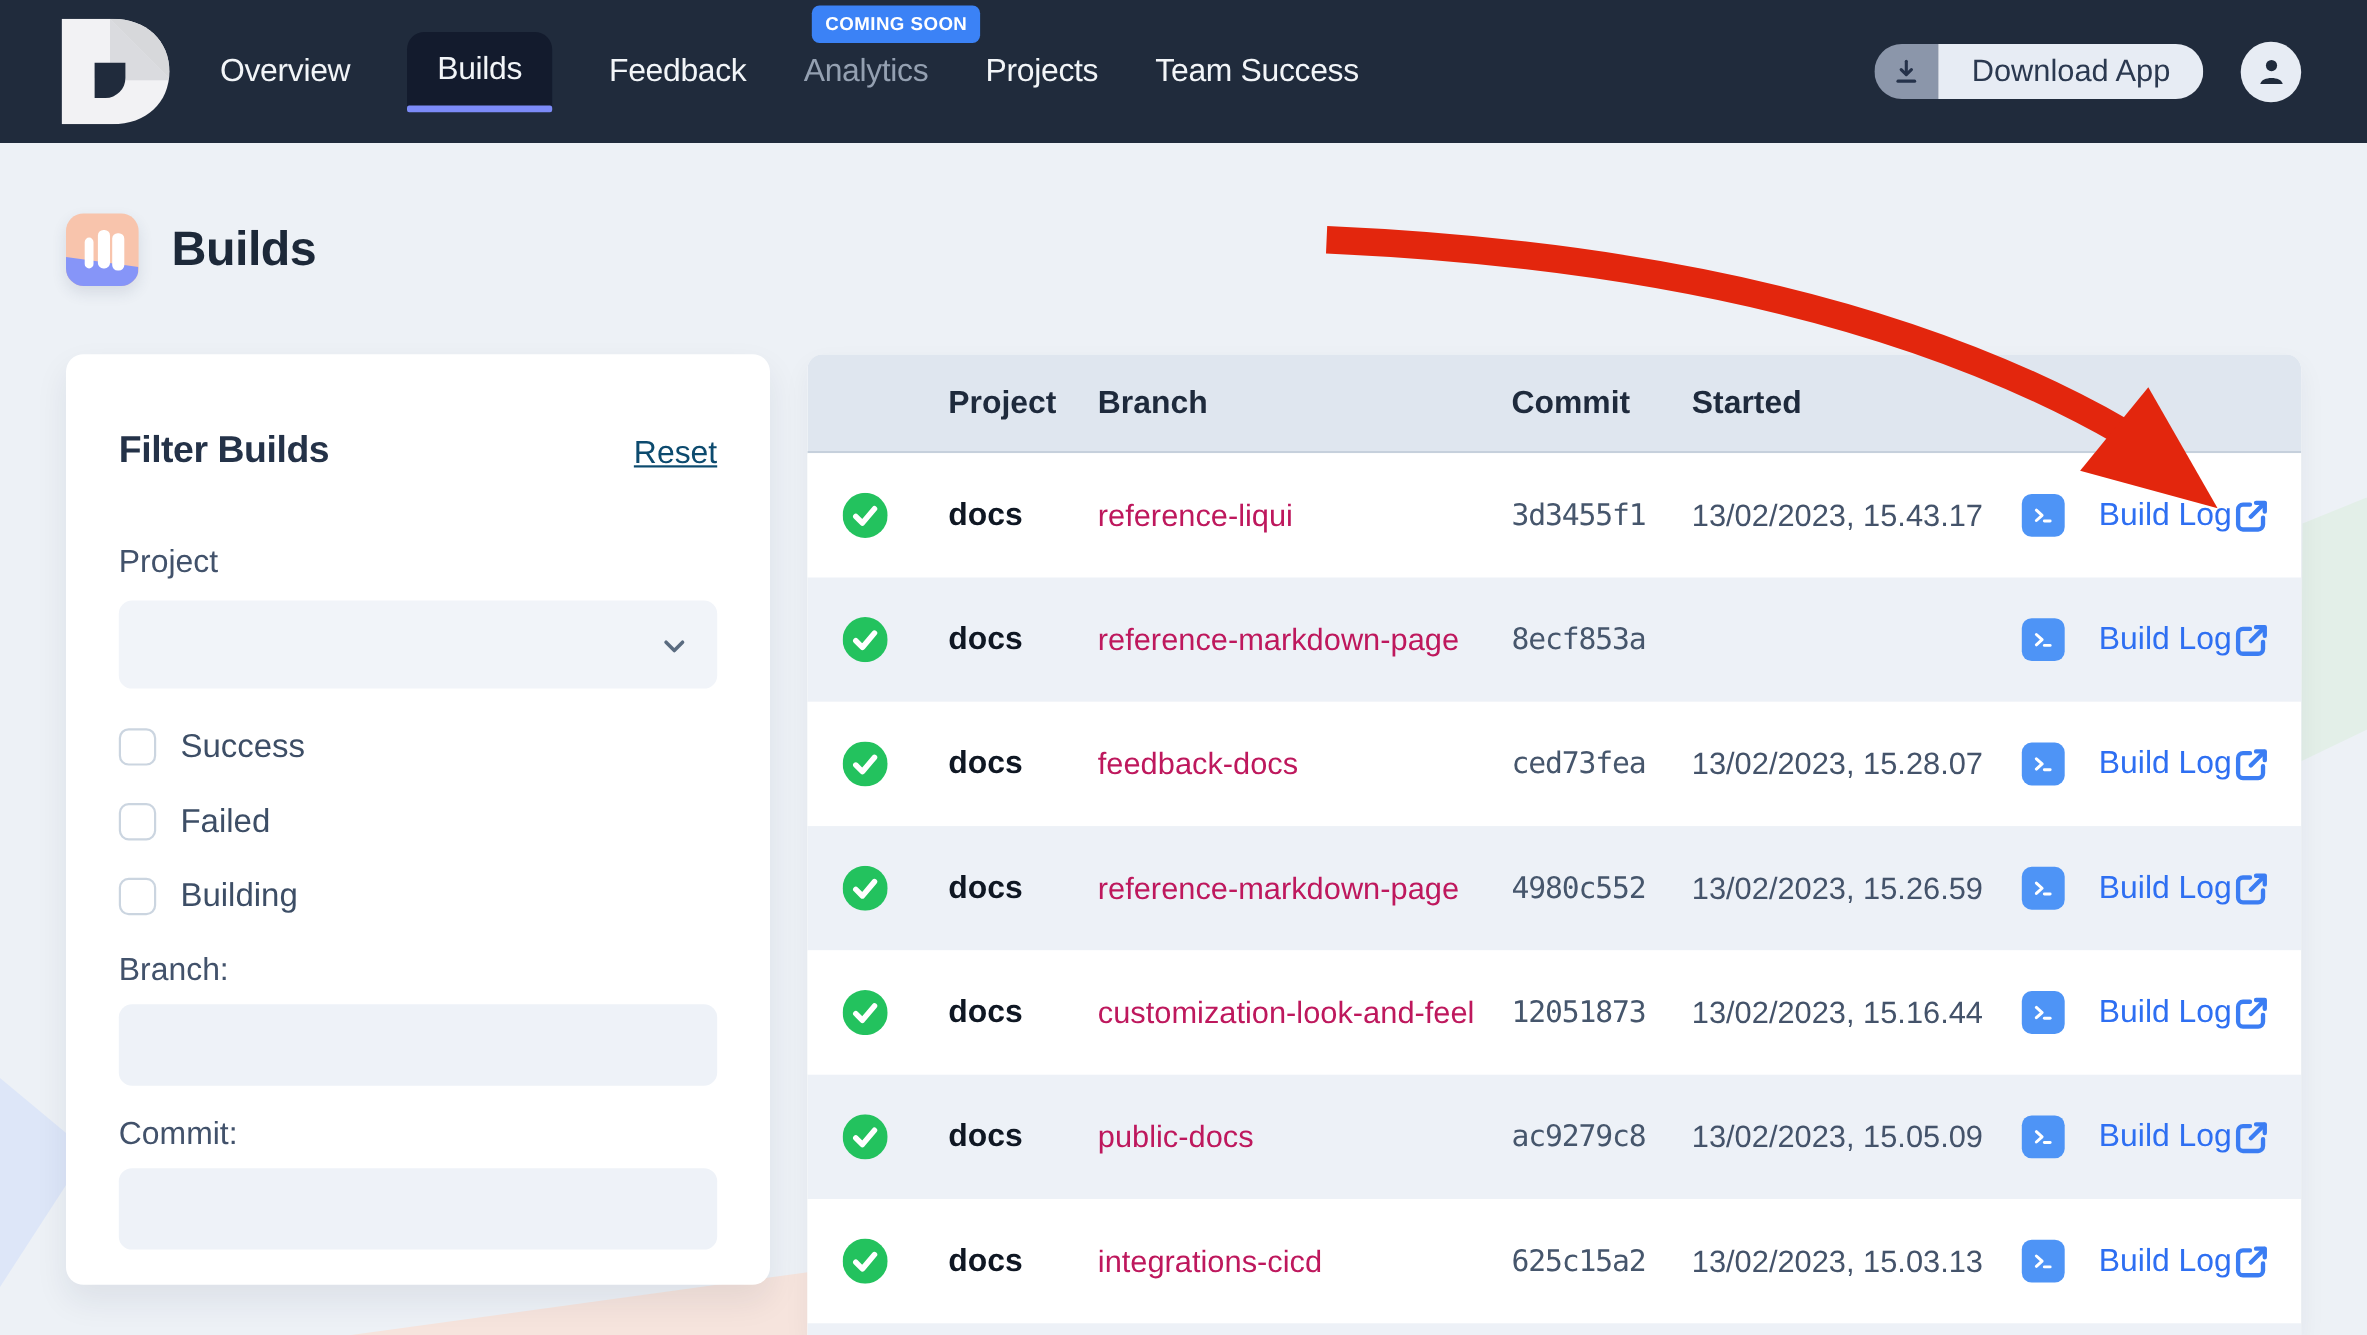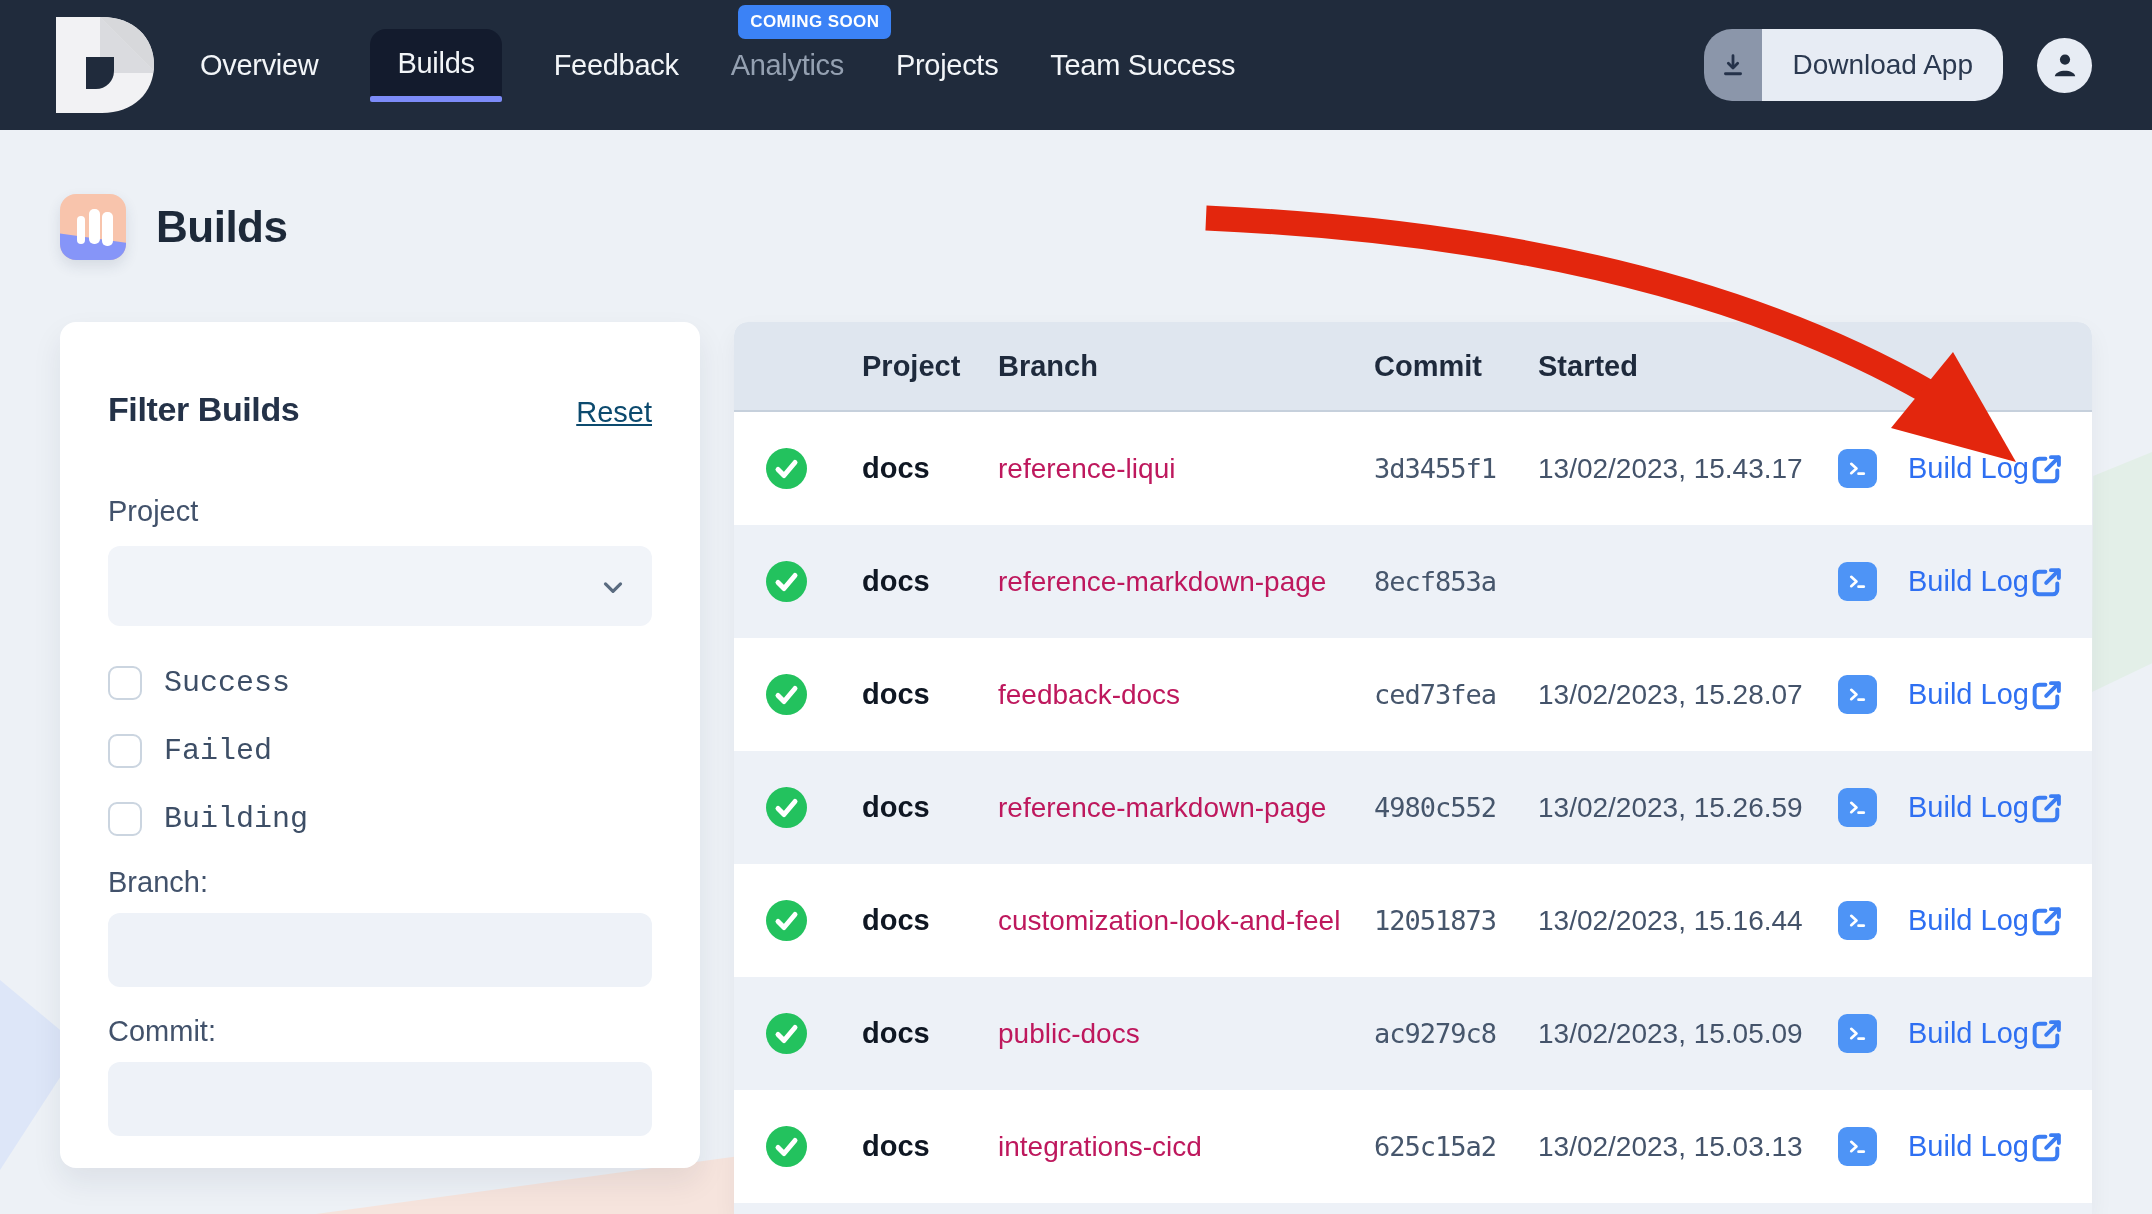--- a/index.html
+++ b/index.html
@@ -39,21 +39,21 @@
     background:#7C8BF8; border-radius:2px;
   }
   .nav-item.dimmed { color:#94A0B1; }
   .badge {
     position:absolute; top:-44px; left:50%; transform:translateX(-32%);
     background:#3b82f6; color:#FFFFFF; font-size:17px; font-weight:700;
     letter-spacing:0.4px; padding:7px 12px; border-radius:7px; white-space:nowrap;
   }
   .nav-right { position:absolute; right:0; top:0; height:130px; display:flex; align-items:center; }
   .download-btn {
-    display:flex; height:72px; border-radius:28px; overflow:hidden; cursor:pointer;
+    display:flex; height:50px; border-radius:28px; overflow:hidden; cursor:pointer;
     margin-right:34px;
   }
   .download-btn .seg-icon {
     width:58px; background:#8B96AA; display:flex; align-items:center; justify-content:center;
   }
   .download-btn .seg-label {
     background:#E7ECF4; color:#2B3950; font-size:28px; font-weight:500;
     display:flex; align-items:center; padding:0 30px;
   }
   .avatar {
@@ -87,21 +87,21 @@
   .reset-link { font-size:29px; color:#0c4a6e; text-decoration:underline; cursor:pointer; }
   .field-label { font-size:29px; color:#42526B; }
   .lbl-project { margin-top:66px; }
   .select {
     margin-top:18px; height:80px; background:#F1F4F9; border-radius:12px;
     position:relative; cursor:pointer;
   }
   .select .sel-value { position:absolute; left:24px; top:24px; font-size:28px; color:#42526B; }
   .select .chev { position:absolute; right:24px; top:26px; }
   .checks { margin-top:36px; }
-  .check-row { display:flex; align-items:flex-end; gap:22px; height:38px; margin-bottom:30px; cursor:pointer;font-family:Liberation Mono, monospace; }
+  .check-row { display:flex; align-items:flex-start; gap:22px; height:38px; margin-bottom:30px; cursor:pointer; }
   .checkbox {
     width:34px; height:34px; border:2px solid #CBD5E0; border-radius:9px; background:#FFF; flex:0 0 auto;
   }
   .check-label { font-size:30px; color:#3D4E66; }
   .lbl-branch { margin-top:24px; }
   .lbl-commit { margin-top:28px; }
   .text-input {
     margin-top:14px; width:100%; height:74px; background:#EEF2F8; border:none;
     border-radius:12px; font-size:27px; color:#3D4E66; padding:0 22px;
     font-family:"Liberation Sans", sans-serif;

